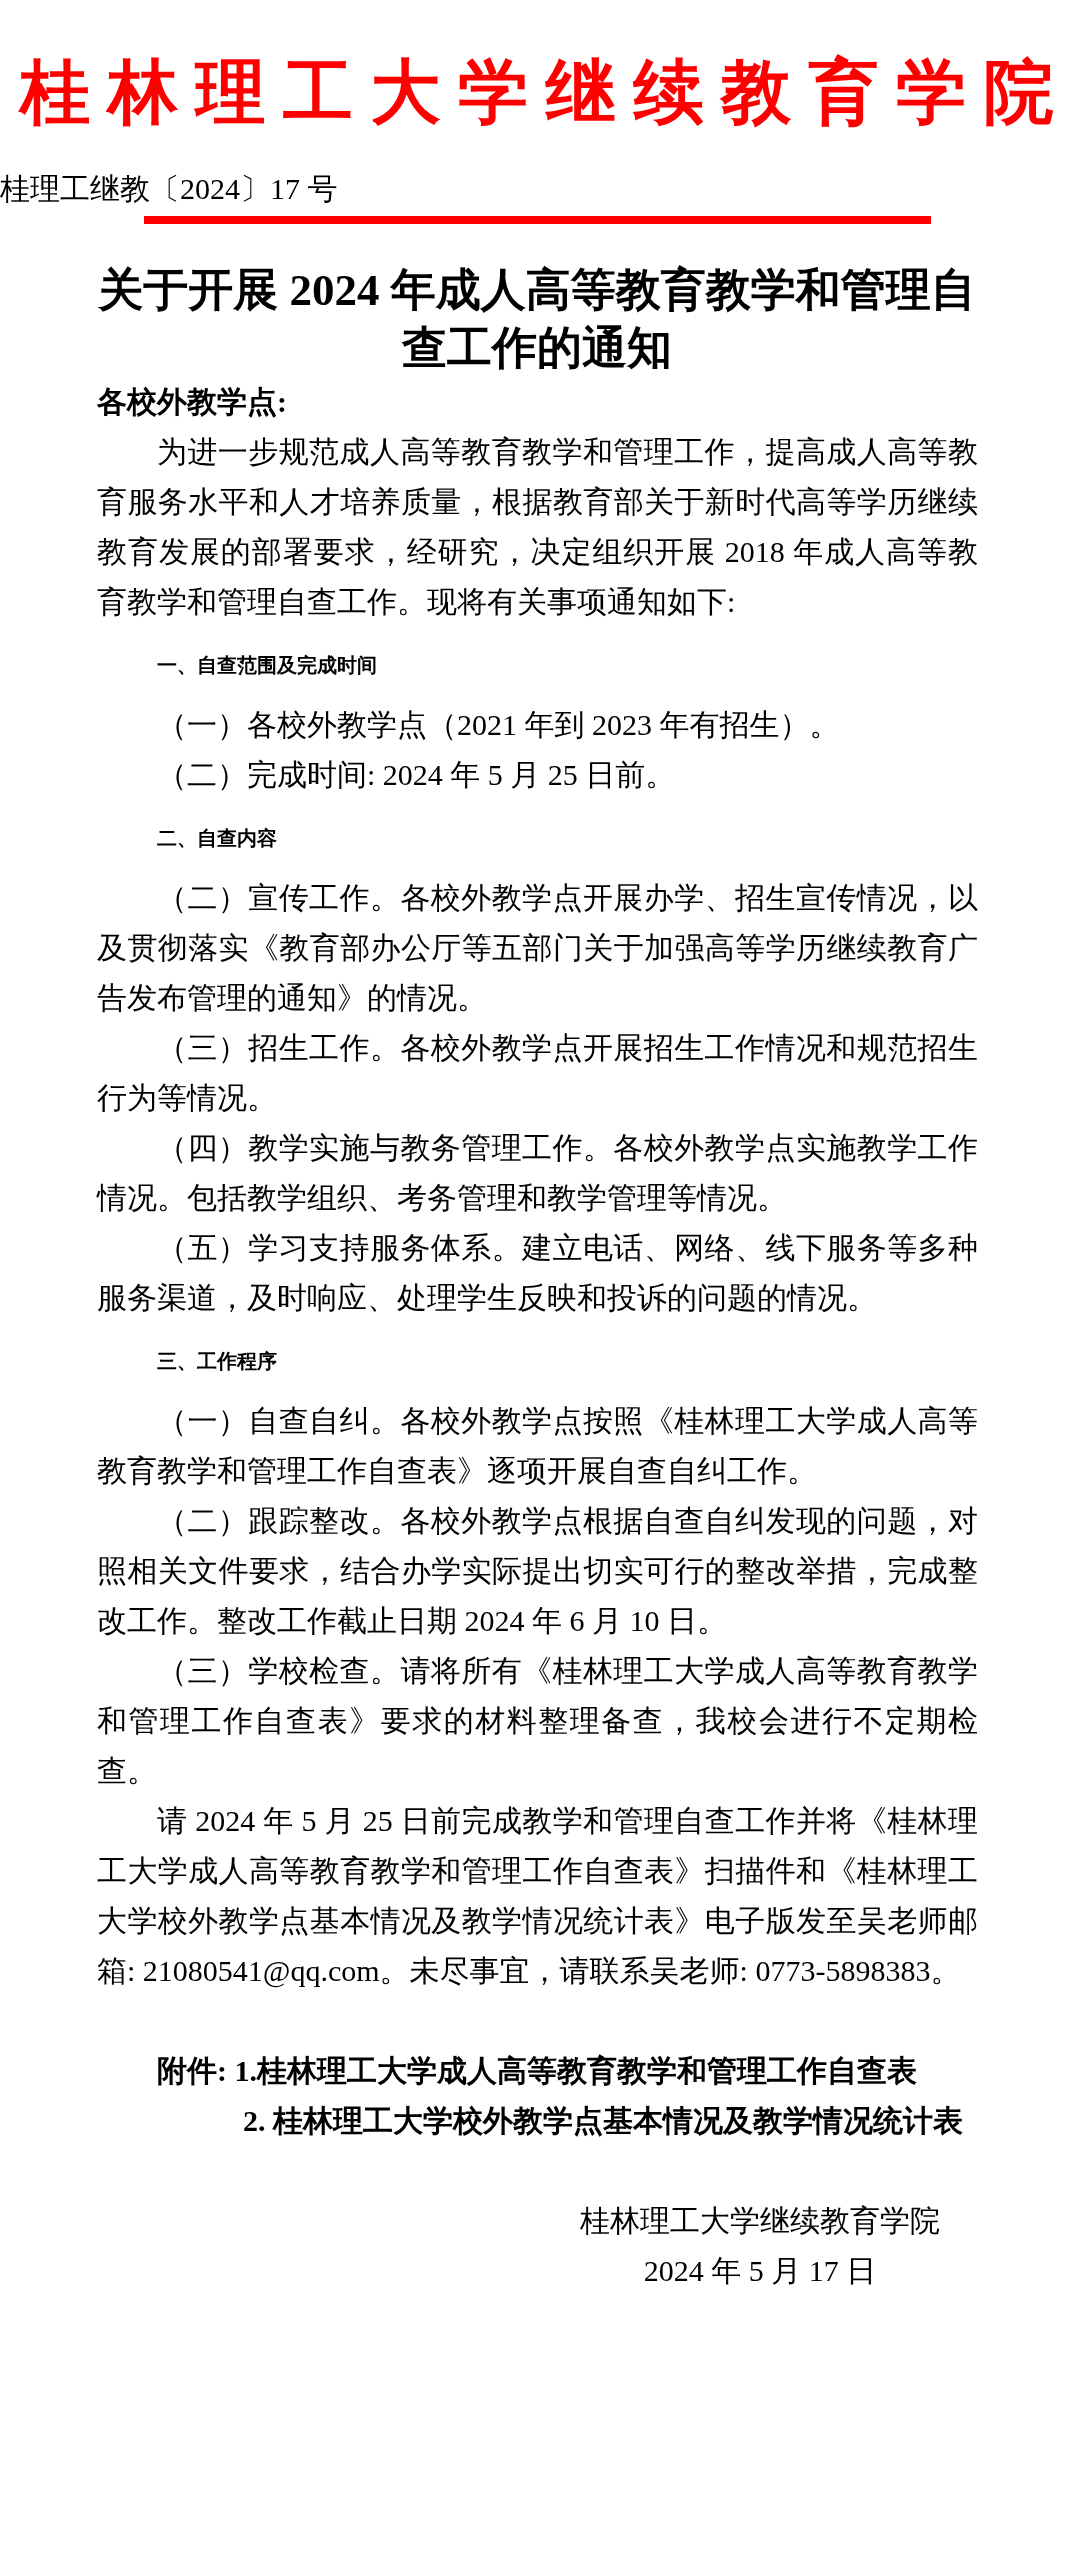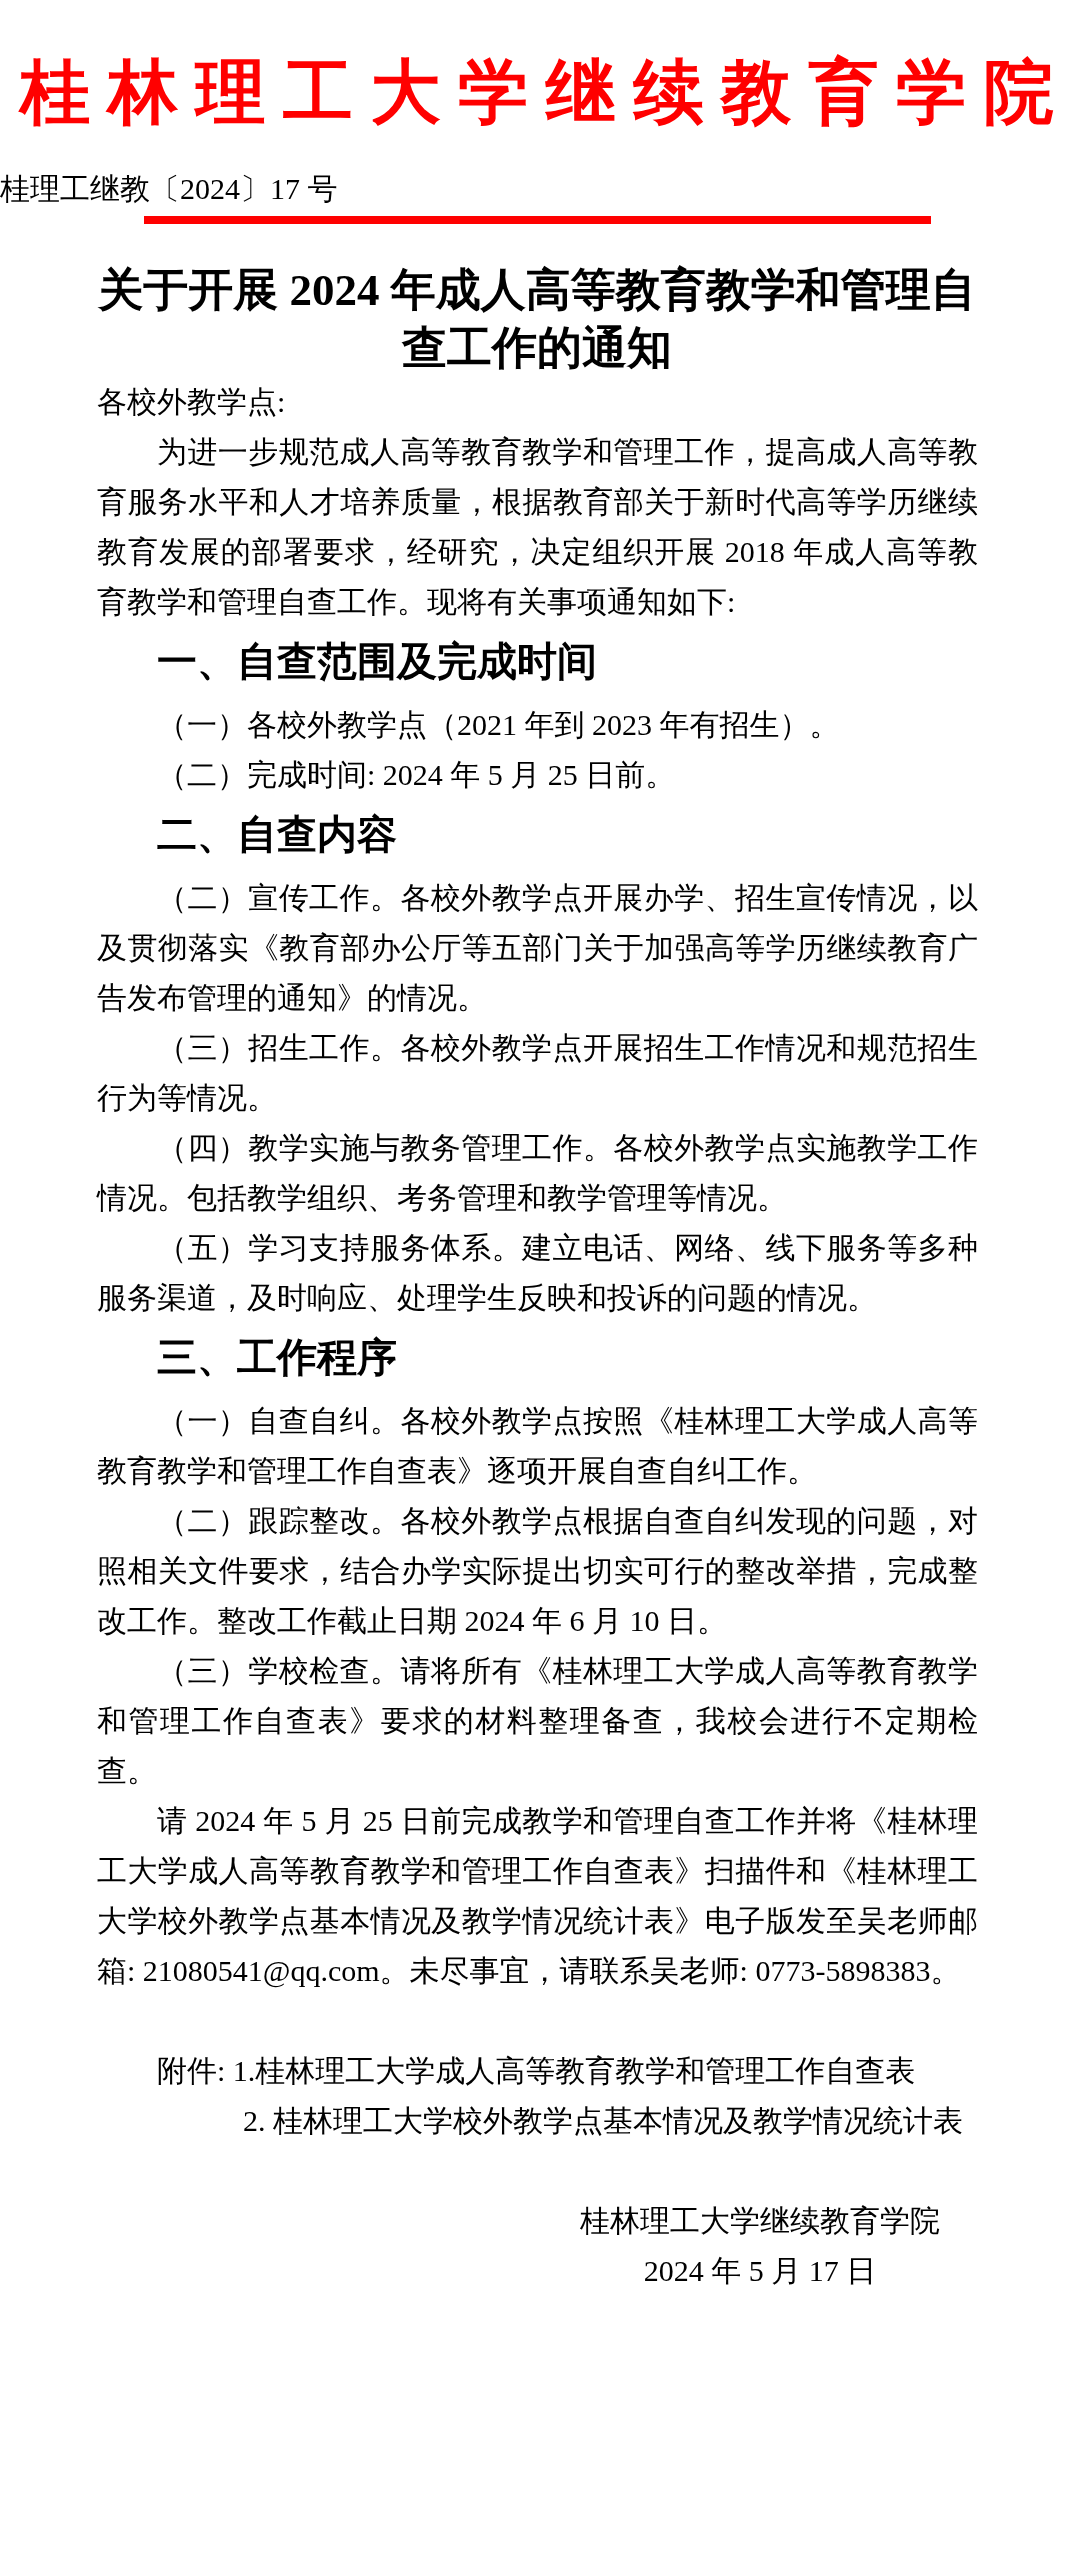--- a/index.html
+++ b/index.html
@@ -49,26 +49,26 @@
     width:881px;
     font-size:30px;
     line-height:50px;
     text-align:justify;
   }
 
   .body-text p {
     margin:0;
     text-indent:60px;
   }
-  .body-text p.flush { text-indent:0; }
+  .body-text p.flush { text-indent:0;font-weight:bold; }
 
   .heading {
-    font-family:Liberation Mono, monospace;
+    font-family:Liberation Sans, sans-serif;
     font-weight:bold;
-    font-size:40px;
+    font-size:20px;
     line-height:50px;
     text-indent:60px;
     margin:13.5px 0 9.5px 0;
   }
 
   .spacer-line { height:50px; }
 
   .attach-line-1 { padding-left:60px; }
   .attach-line-2 { padding-left:146px; }
 

